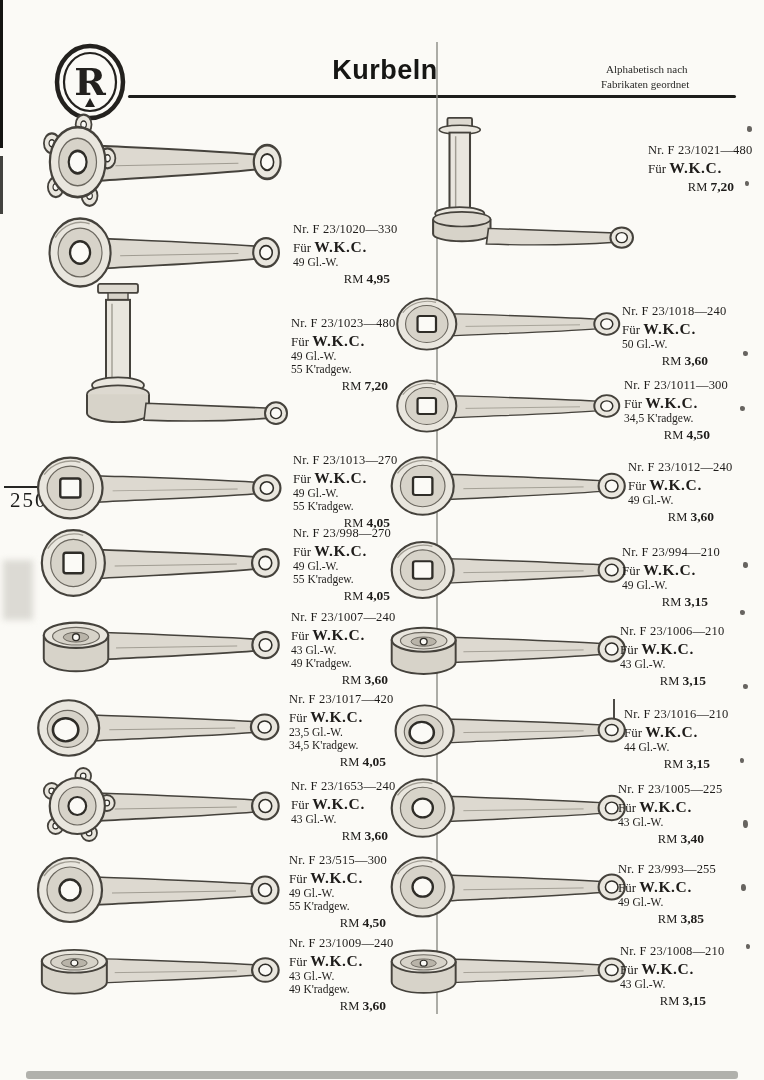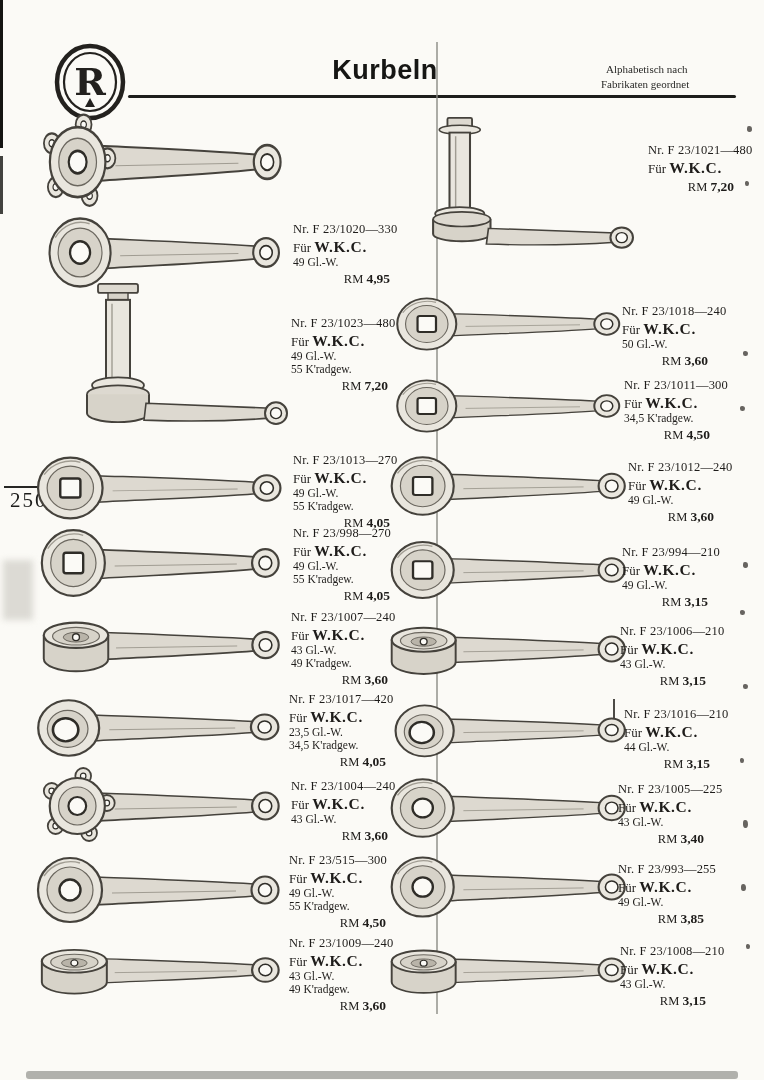--- a/index.html
+++ b/index.html
@@ -389,21 +389,21 @@
   <div class="tb" style="left:289px;top:692px;">
     <div class="nr">Nr. F 23/1017—420</div>
     <div class="fl"><span>Für</span> <span class="br">W.K.C.</span></div>
     <div>
         <div class="sp">23,5 Gl.-W.</div>
         <div class="sp">34,5 K'radgew.</div>
       </div>
     <div class="pr"><span>RM</span> <span class="amt">4,05</span></div>
   </div>
   <div class="tb" style="left:291px;top:779px;">
-    <div class="nr">Nr. F 23/1004—240</div>
+    <div class="nr">Nr. F 23/1653—240</div>
     <div class="fl"><span>Für</span> <span class="br">W.K.C.</span></div>
     <div>
         <div class="sp">43 Gl.-W.</div>
       </div>
     <div class="pr"><span>RM</span> <span class="amt">3,60</span></div>
   </div>
   <div class="tb" style="left:289px;top:853px;">
     <div class="nr">Nr. F 23/515—300</div>
     <div class="fl"><span>Für</span> <span class="br">W.K.C.</span></div>
     <div>

